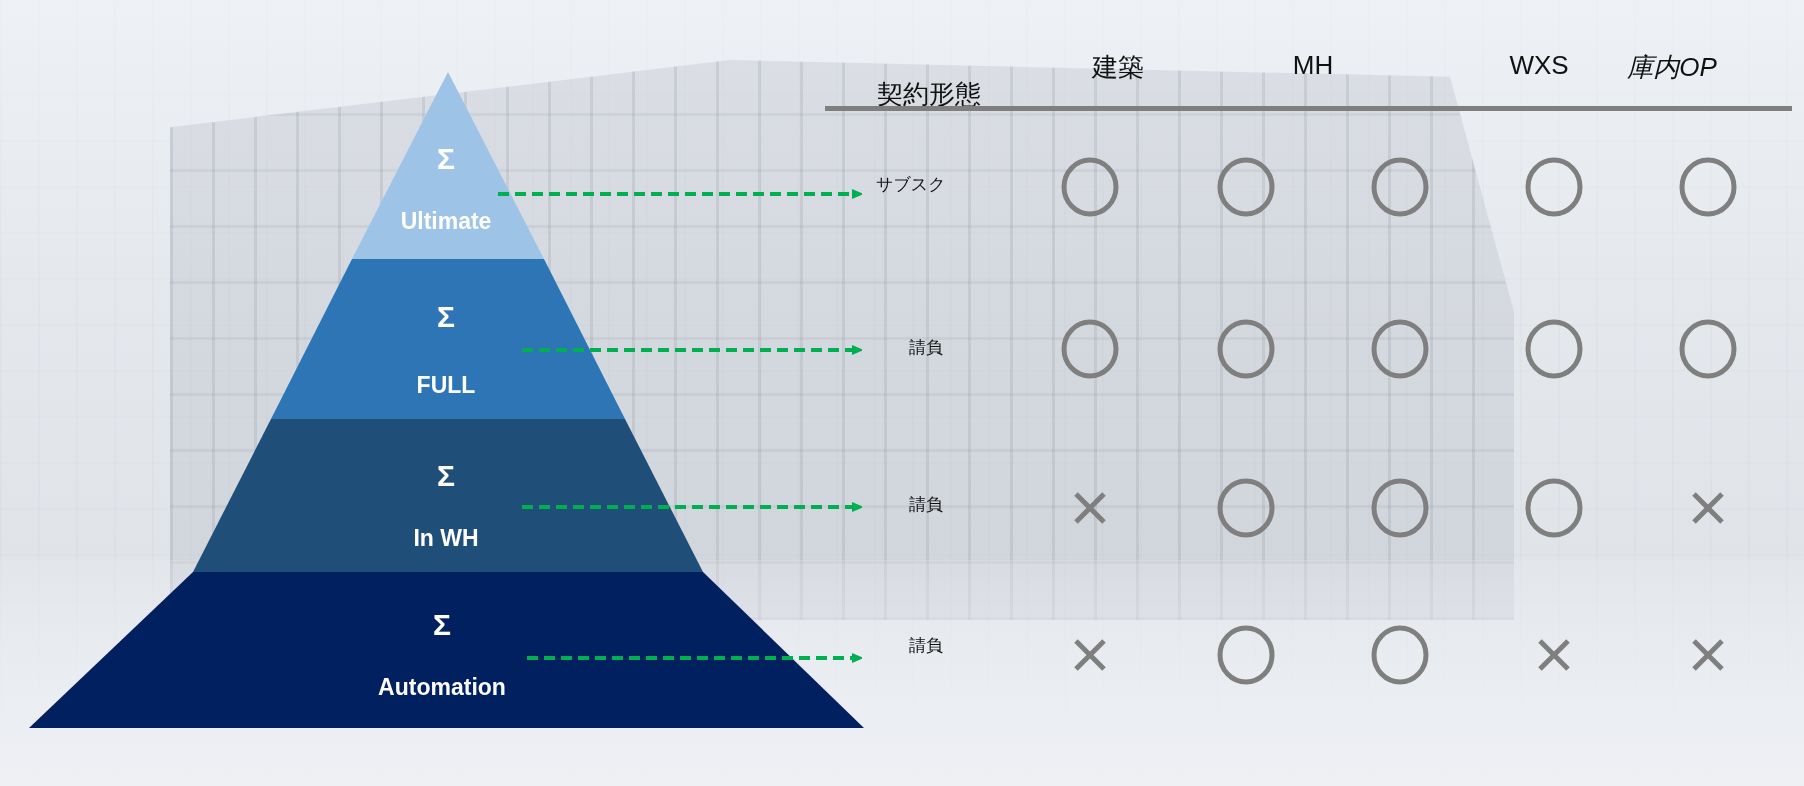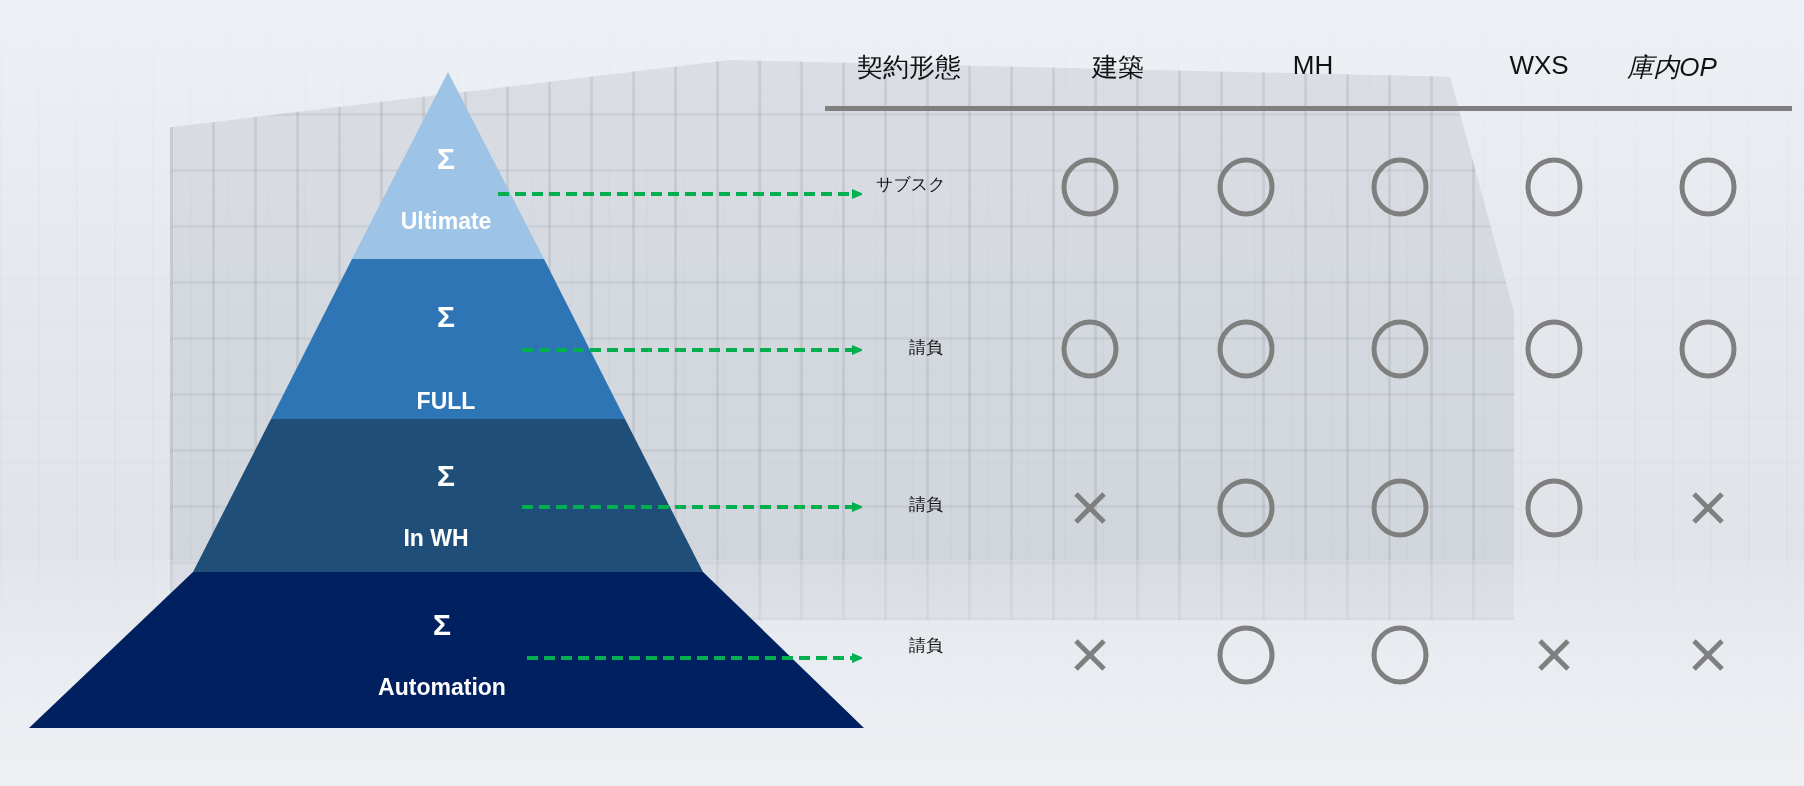--- a/index.html
+++ b/index.html
@@ -72,29 +72,29 @@
     <line x1="522" y1="350" x2="858" y2="350" marker-end="url(#arrowhead)"></line>
     <line x1="522" y1="507" x2="858" y2="507" marker-end="url(#arrowhead)"></line>
     <line x1="527" y1="658" x2="858" y2="658" marker-end="url(#arrowhead)"></line>
   </g>
 </svg>
 
 <div class="tier-label sigma" style="left:446px; top:142px;">Σ</div>
 <div class="tier-label tier-name" style="left:446px; top:208px;">Ultimate</div>
 
 <div class="tier-label sigma" style="left:446px; top:300px;">Σ</div>
-<div class="tier-label tier-name" style="left:446px; top:388px;">FULL</div>
+<div class="tier-label tier-name" style="left:446px; top:372px;">FULL</div>
 
 <div class="tier-label sigma" style="left:446px; top:459px;">Σ</div>
-<div class="tier-label tier-name" style="left:436px; top:525px;">In WH</div>
+<div class="tier-label tier-name" style="left:446px; top:525px;">In WH</div>
 
 <div class="tier-label sigma" style="left:442px; top:608px;">Σ</div>
 <div class="tier-label tier-name" style="left:442px; top:674px;">Automation</div>
 
-<div class="hdr" style="left:909px;">契約形態</div>
+<div class="hdr" style="left:929px;margin-top:27px;">契約形態</div>
 <div class="hdr" style="left:1118px;">建築</div>
 <div class="hdr" style="left:1313px;">MH</div>
 <div class="hdr" style="left:1539px;">WXS</div>
 <div class="hdr" style="left:1672px;font-style:italic;">庫内OP</div>
 <div class="hdr-line"></div>
 
 <div class="contract" style="left:876px; top:173px;">サブスク</div>
 <div class="contract" style="left:909px; top:336px;">請負</div>
 <div class="contract" style="left:909px; top:493px;">請負</div>
 <div class="contract" style="left:909px; top:634px;">請負</div>

